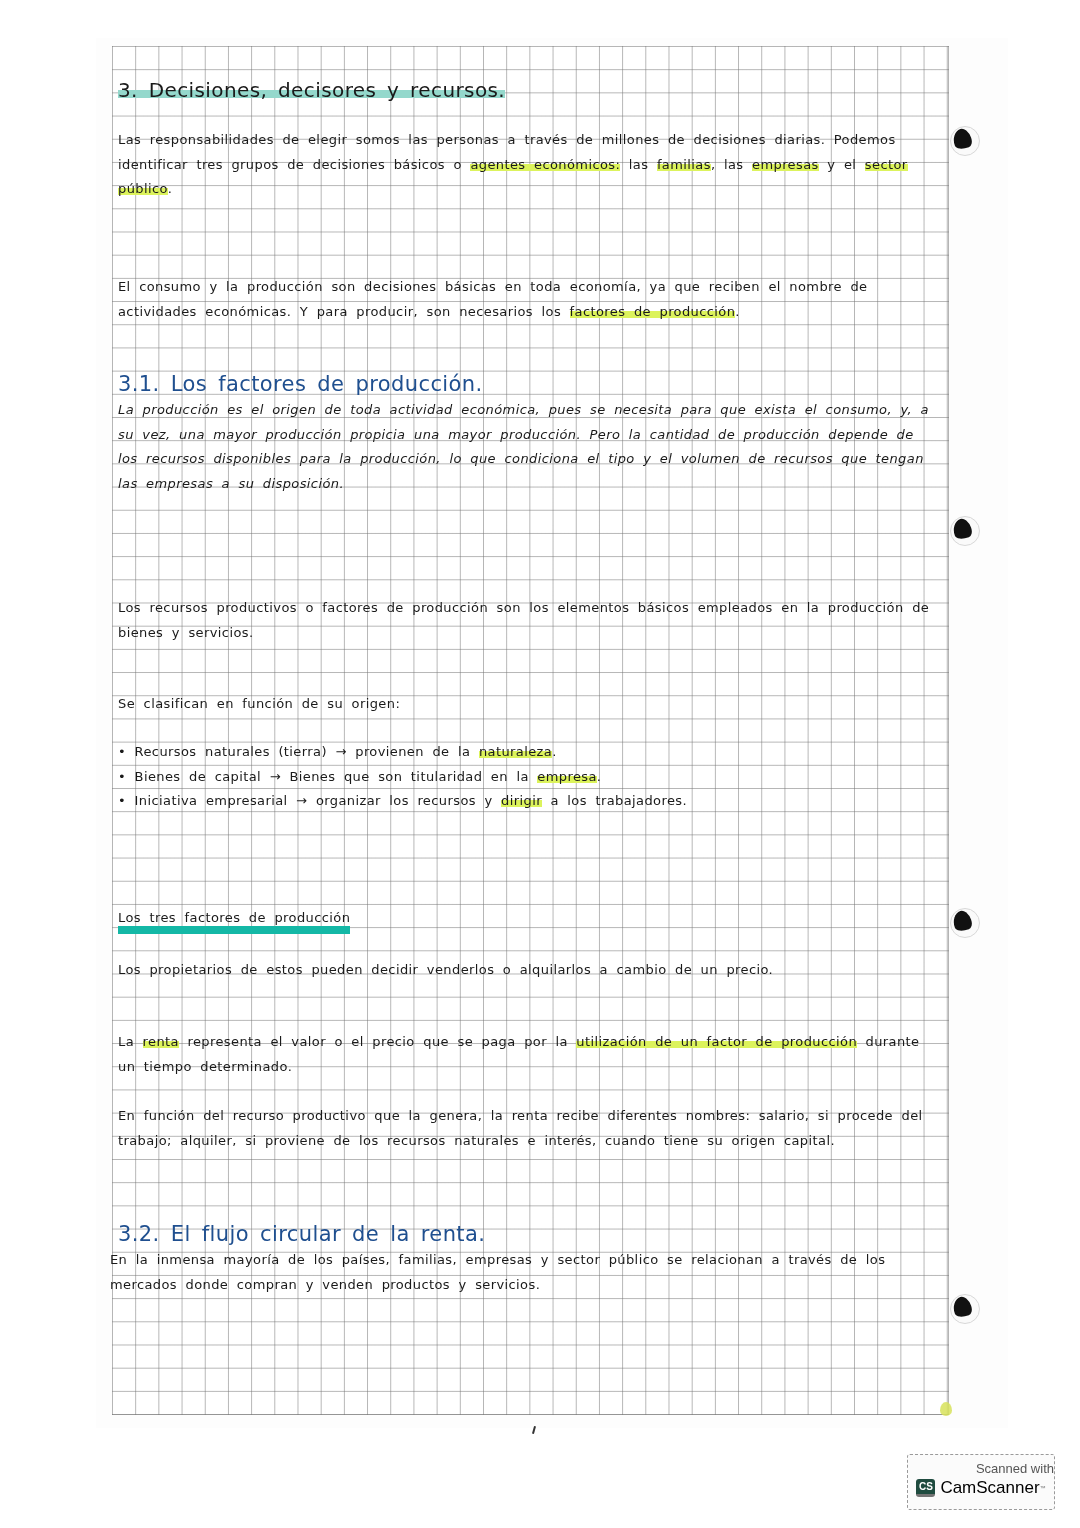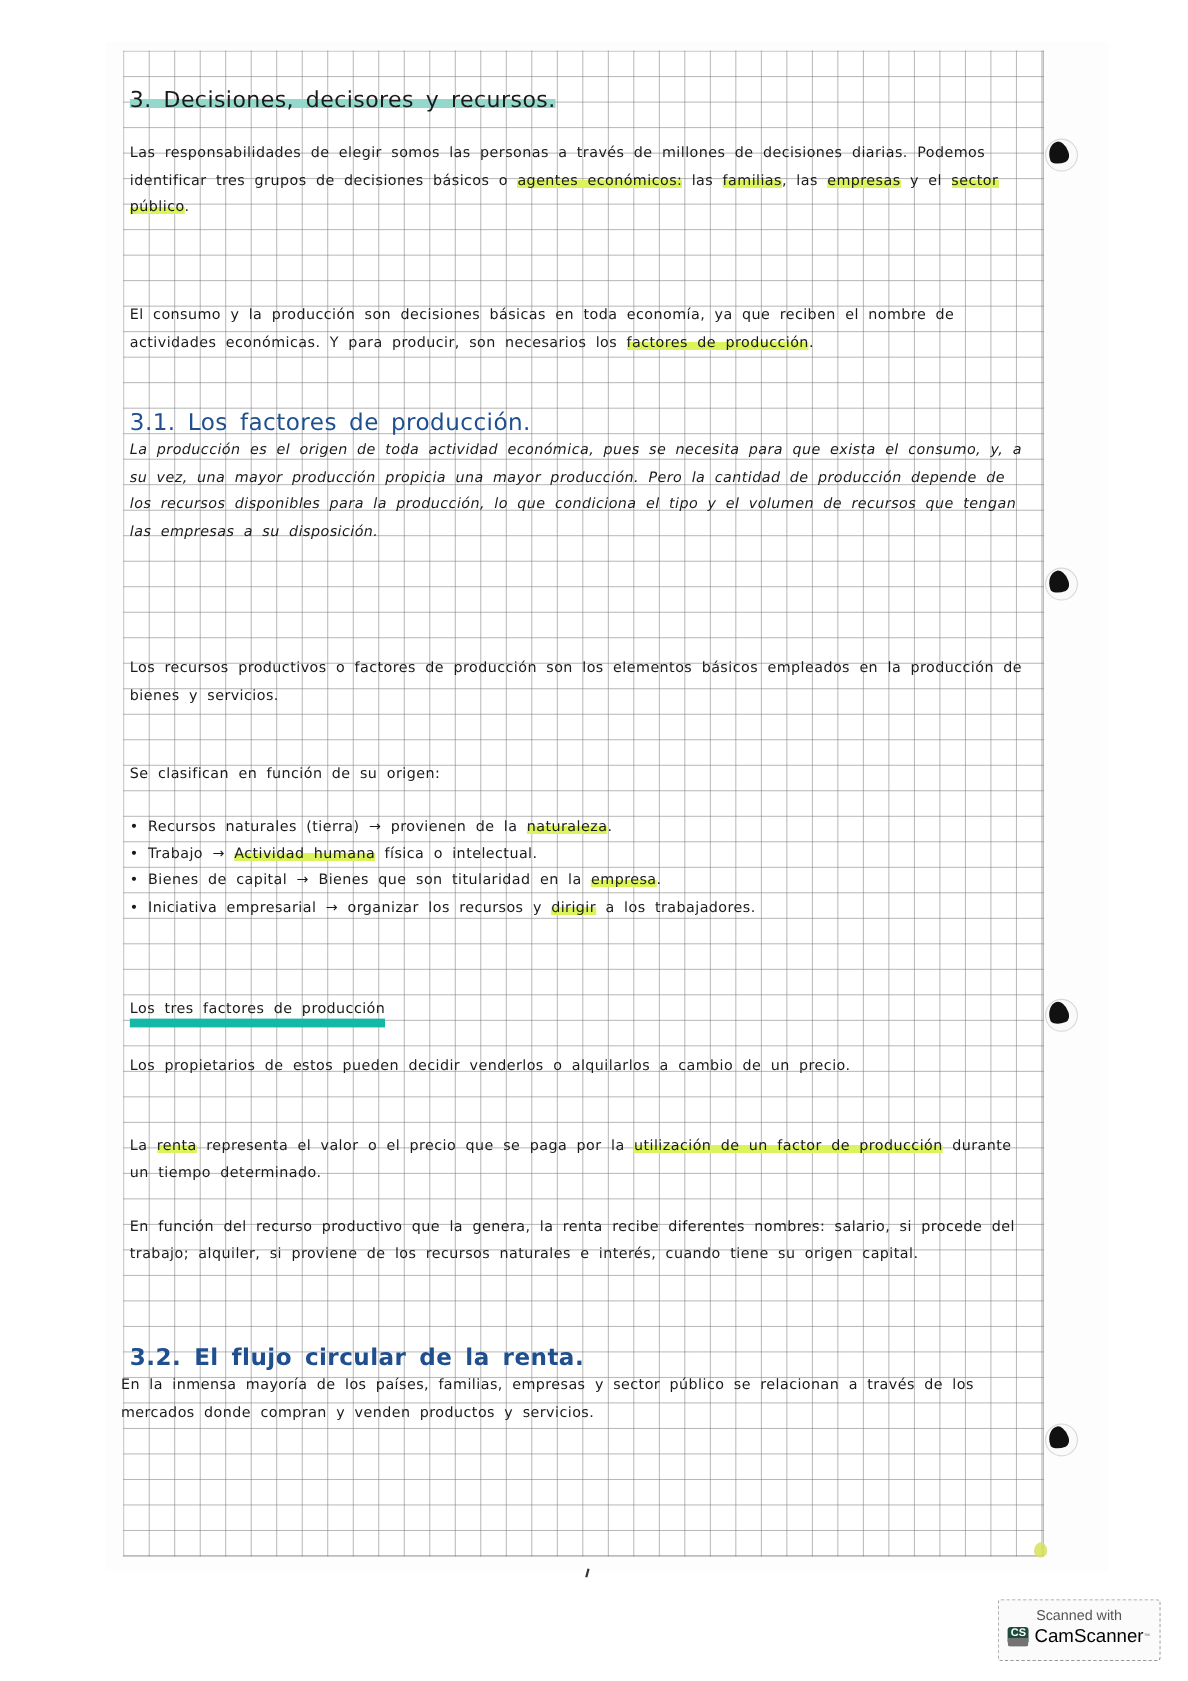--- a/index.html
+++ b/index.html
@@ -46,28 +46,28 @@
   .bullet::before { content:"• "; }
   .arrow { color:#1a1a1a; }
   .leaf {
     position:absolute; left:940px; top:1402px; width:12px; height:14px;
     background:#d7e25a; border-radius:50% 50% 50% 50%/60% 60% 40% 40%; opacity:0.85;
   }
   .tick { position:absolute; left:533px; top:1426px; width:2px; height:8px; background:#333; transform:rotate(15deg); }
   .badge {
     position:absolute; left:907px; top:1454px; width:146px; height:54px;
     border:1px dashed #9a9a9a; border-radius:3px; background:#fbfbfb;
-    font-family:"Liberation Sans", sans-serif; text-align:center;
+    font-family:"Liberation Sans", sans-serif; text-align:right;
   }
   .badge .top { font-size:13px; color:#555; margin-top:6px; }
   .badge .row { display:flex; align-items:center; justify-content:center; margin-top:2px; }
   .badge .logo {
     width:19px; height:18px; background:#1f4b3f; color:#fff; font-size:10px; font-weight:bold;
     border-radius:3px; display:flex; align-items:center; justify-content:center; margin-right:5px;
-    border-bottom:8px solid #737373; box-sizing:border-box;
+    border-bottom:3px solid #737373; box-sizing:border-box;
   }
   .badge .name { font-size:17px; color:#000000; font-weight:500; }
   .badge .tm { font-size:6px; color:#777; vertical-align:top; }
 </style>
 </head>
 <body>
 
 <div class="paper"></div>
 <div class="grid"></div>
 
@@ -100,21 +100,20 @@
   <p>Los recursos productivos o factores de producción son los elementos básicos empleados en la producción de bienes y servicios.</p>
 </div>
 
 <div class="note" style="top:692px;">
   <p>Se clasifican en función de su origen:</p>
 </div>
 
 <div class="note" style="top:740px;">
   <ul>
     <li class="bullet"><span>Recursos naturales (tierra)</span><span class="arrow"> → </span><span>provienen de la </span><span class="hl">naturaleza</span><span>.</span></li>
-    <li class="bullet"><span>Trabajo</span><span class="arrow"> → </span><span></span><span class="hl">Actividad humana</span><span> física o intelectual.</span></li>
     <li class="bullet"><span>Bienes de capital</span><span class="arrow"> → </span><span>Bienes que son titularidad en la </span><span class="hl">empresa</span><span>.</span></li>
     <li class="bullet"><span>Iniciativa empresarial</span><span class="arrow"> → </span><span>organizar los recursos y </span><span class="hl">dirigir</span><span> a los trabajadores.</span></li>
   </ul>
 </div>
 
 <div class="note" style="top:906px;">
   <span class="underline">Los tres factores de producción</span>
 </div>
 
 <div class="note" style="top:958px;">
@@ -122,21 +121,21 @@
 </div>
 
 <div class="note" style="top:1030px;">
   <p><span>La </span><span class="hl">renta</span><span> representa el valor o el precio que se paga por la </span><span class="hl">utilización de un factor de producción</span><span> durante un tiempo determinado.</span></p>
 </div>
 
 <div class="note" style="top:1104px;">
   <p>En función del recurso productivo que la genera, la renta recibe diferentes nombres: salario, si procede del trabajo; alquiler, si proviene de los recursos naturales e interés, cuando tiene su origen capital.</p>
 </div>
 
-<div class="note h-blue" style="top:1222px;font-weight:bold;">
+<div class="note h-blue" style="top:1222px;">
   <span>3.2. El flujo circular de la renta.</span>
 </div>
 
 <div class="note" style="left:110px; top:1248px;">
   <p>En la inmensa mayoría de los países, familias, empresas y sector público se relacionan a través de los mercados donde compran y venden productos y servicios.</p>
 </div>
 
 <div class="leaf"></div>
 <div class="tick"></div>
 

